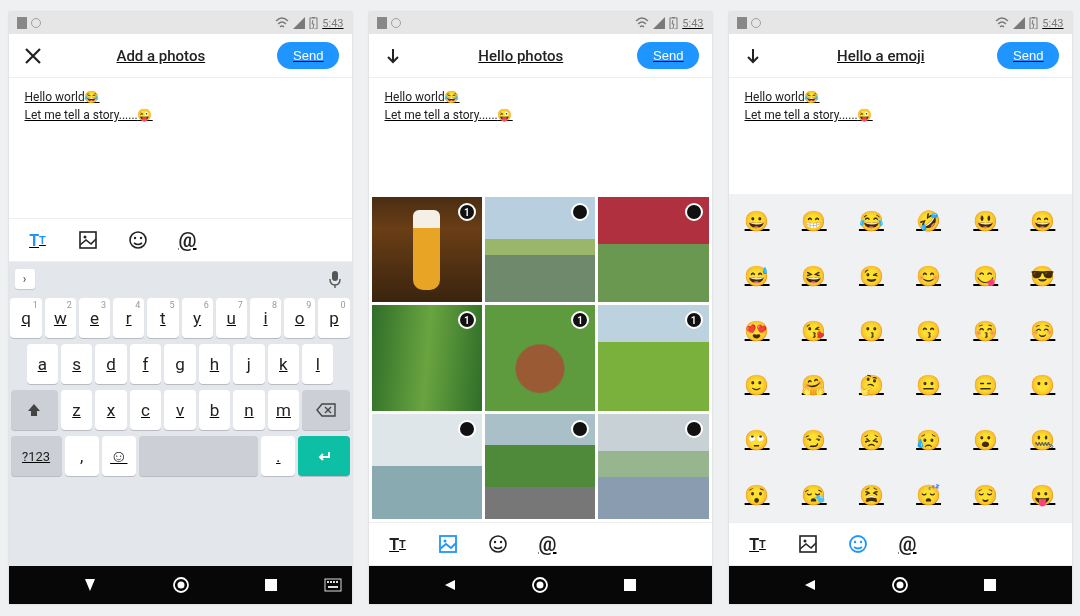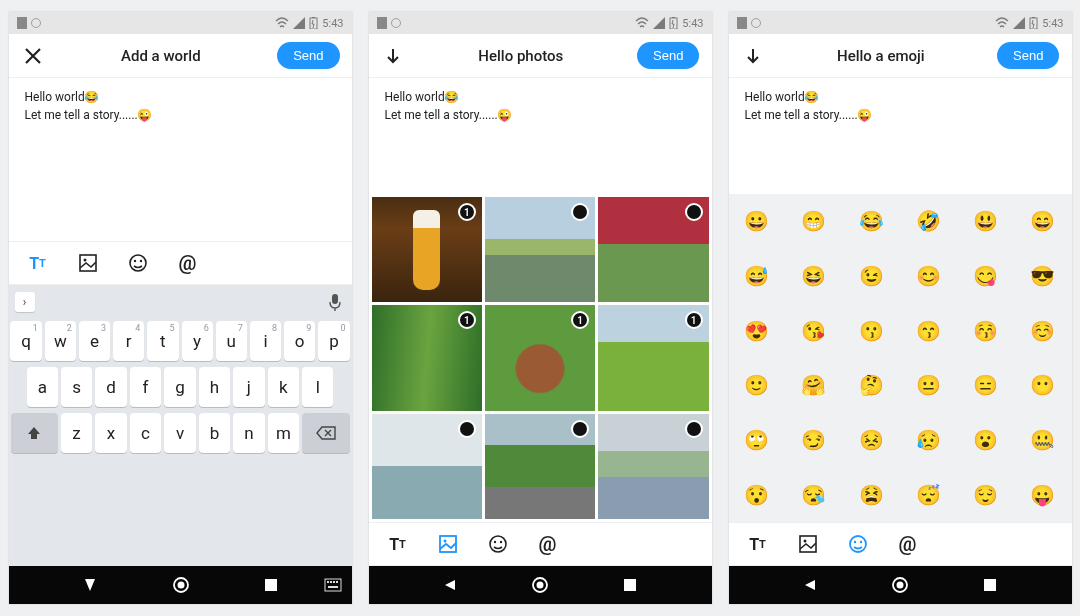--- a/index.html
+++ b/index.html
@@ -13,20 +13,21 @@
     align-items: center;
   }
   .phone {
     width: 343px;
     height: 592px;
     background: #fff;
     position: relative;
     display: flex;
     flex-direction: column;
     box-shadow: 0 0 2px rgba(0,0,0,0.15);
+    text-decoration: underline;
   }
   
   .status-bar {
     height: 22px;
     background: #e6e6e6;
     color: #7a7a7a;
     display: flex;
     align-items: center;
     justify-content: space-between;
     padding: 0 8px;
@@ -173,21 +174,21 @@
       <span>5:43</span>
     </div>
   </div>
 
   <div class="header">
     <div class="left-btn">
       <svg width="18" height="18">
           <path d="M2 2 L16 16 M16 2 L2 16" stroke="#222" stroke-width="2.2"></path>
         </svg>
     </div>
-    <span class="title">Add a world</span>
+    <span class="title">Add a photos</span>
     <button class="send-btn">Send</button>
   </div>
 
   <div class="editor">
     <div class="line">
         <span>Hello world</span>
         <span>😂</span>
       </div>
     <div class="line">
         <span>Let me tell a story......</span>
@@ -262,20 +263,32 @@
         <div class="key">b</div>
         <div class="key">n</div>
         <div class="key">m</div>
         <div class="key dark wide">
           <svg width="20" height="14">
             <path d="M6 1 L19 1 L19 13 L6 13 L1 7 Z" fill="none" stroke="#444" stroke-width="1.4"></path>
             <path d="M9 4 L15 10 M15 4 L9 10" stroke="#444" stroke-width="1.4"></path>
           </svg>
         </div>
       </div>
+    <div class="kb-row">
+      <div class="key dark wide" style="font-size:13px;">?123</div>
+      <div class="key">,</div>
+      <div class="key">☺</div>
+      <div class="key space"></div>
+      <div class="key">.</div>
+      <div class="key enter wide">
+        <svg width="18" height="18">
+            <path d="M14 5 L14 10 L5 10 M8 7 L5 10 L8 13" stroke="#fff" stroke-width="2" fill="none"></path>
+          </svg>
+      </div>
+    </div>
   </div>
 
   <div class="navbar navbar-wrap">
     <span class="nav-icon">
         <svg width="16" height="16">
           <path d="M14 3 L2 8 L14 13 Z" fill="#fff" transform="rotate(-90 8 8)"></path>
         </svg>
       </span>
     <span class="nav-icon">
         <svg width="18" height="18">

